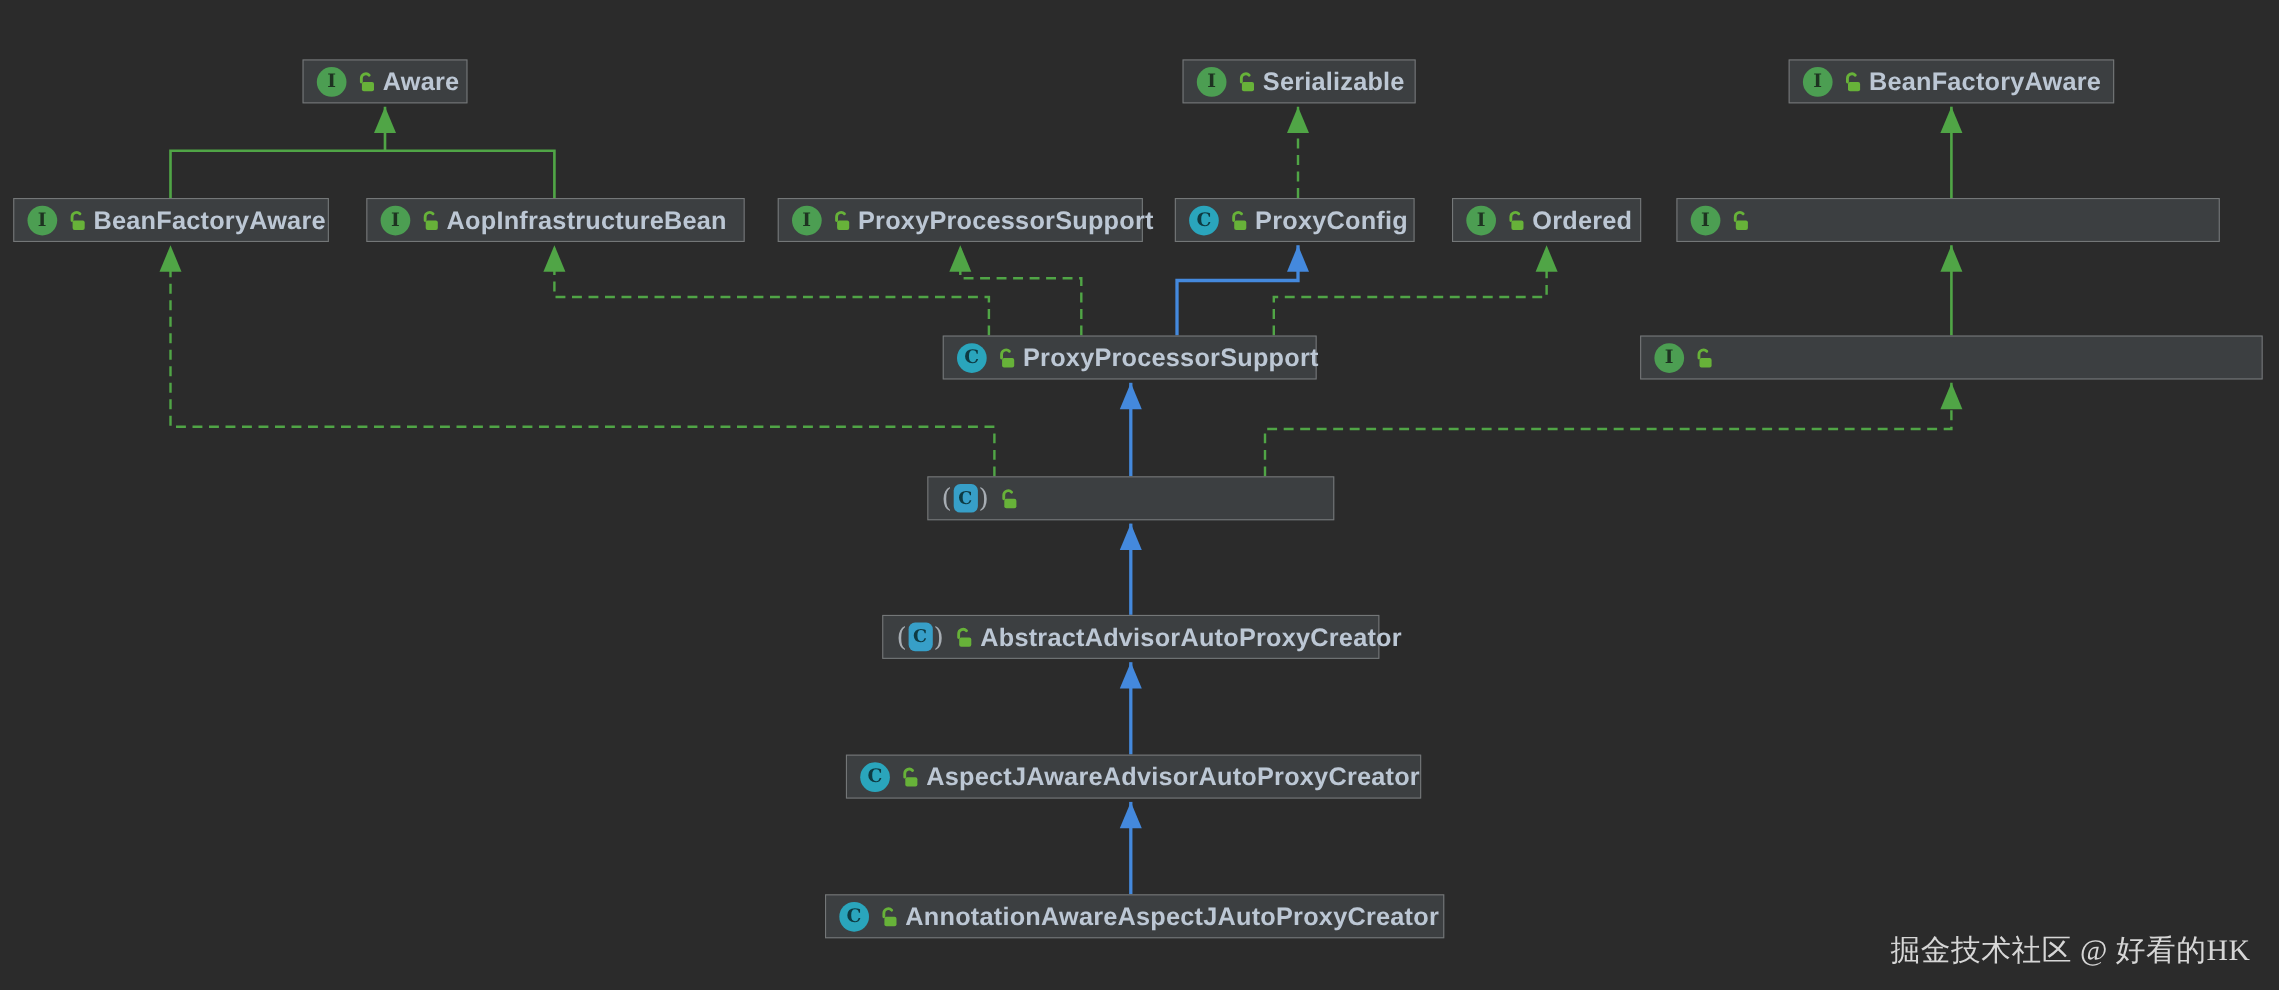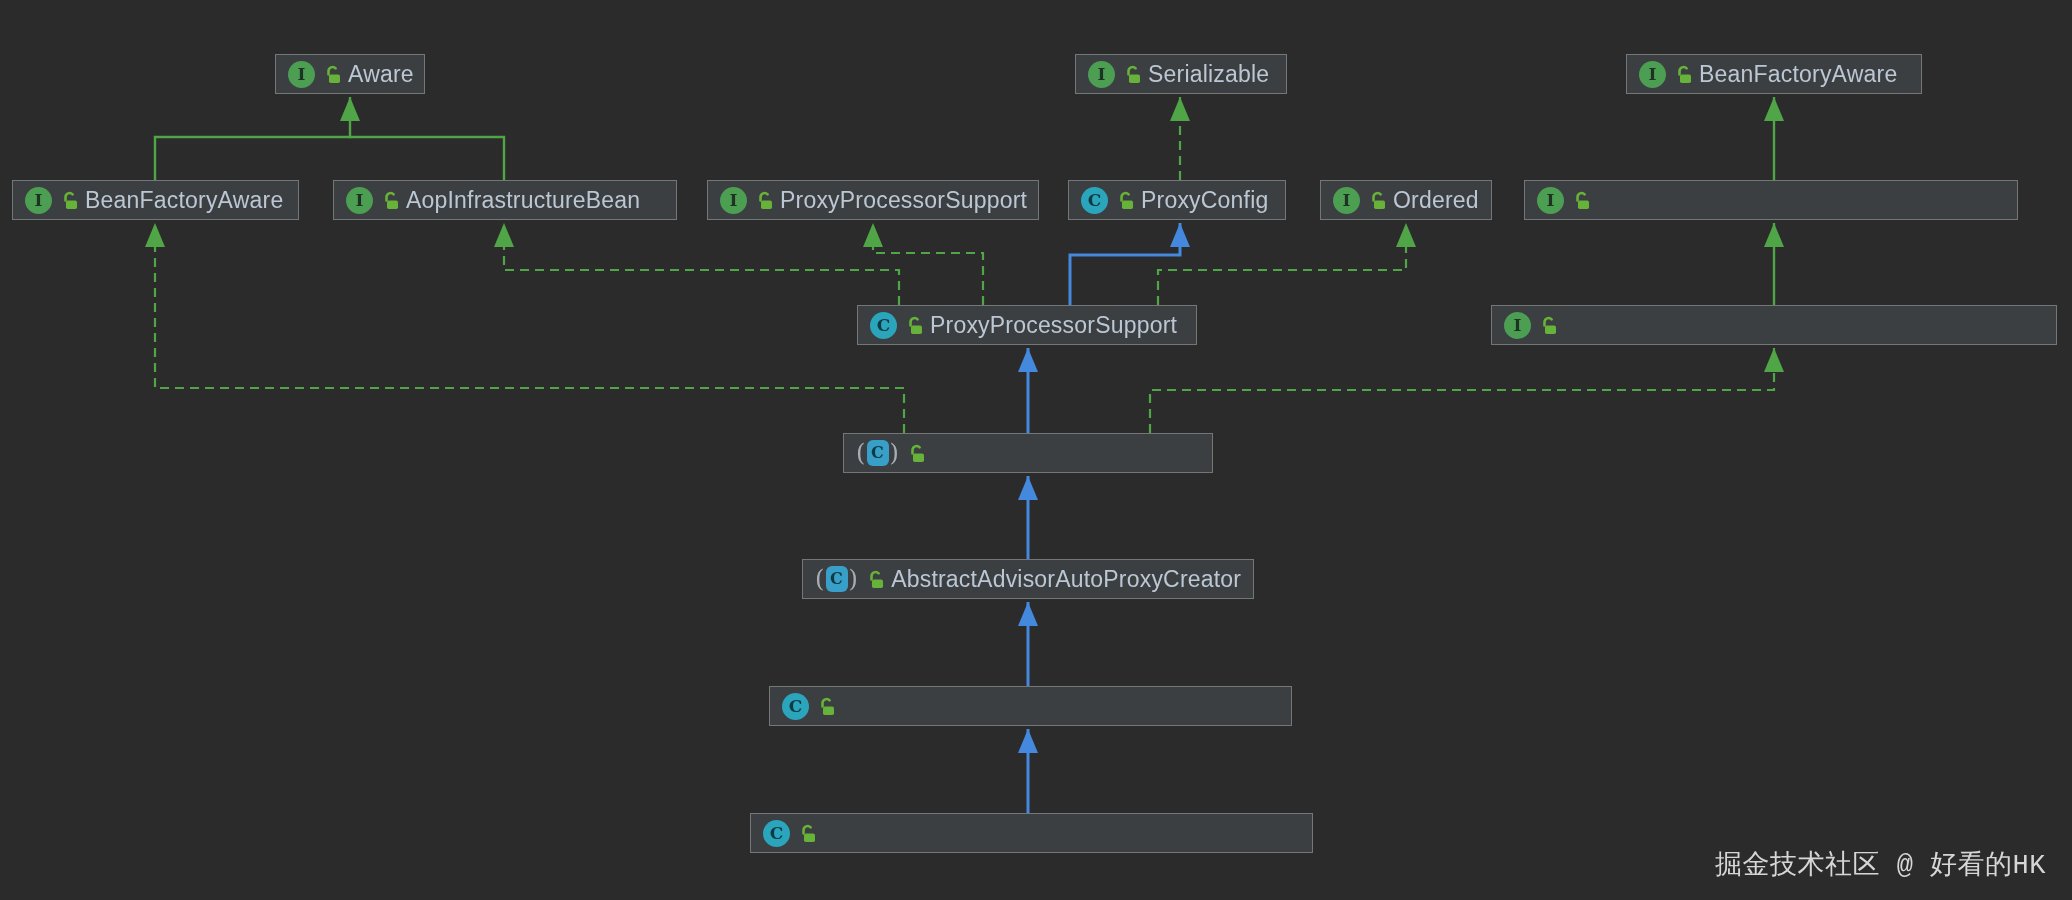--- a/index.html
+++ b/index.html
@@ -13,21 +13,21 @@
   #edge-layer{position:absolute;left:0;top:0;z-index:1;}
   .node{
     position:absolute;height:40px;box-sizing:border-box;z-index:2;
     background:#3c3f41;border:1px solid #747778;
     display:flex;align-items:center;
     padding:0 14px 0 12px;
     color:#bcc7d4;font-size:23px;letter-spacing:.2px;
     cursor:default;
   }
   .iconbar{display:flex;align-items:center;gap:9px;flex:0 0 auto;}
-  .label{flex:1 1 auto;text-align:left;padding:0 6px;white-space:nowrap;}
+  .label{flex:1 1 auto;text-align:left;padding:0 6px;white-space:nowrap;font-weight:bold;}
   .icirc{
     width:27px;height:27px;border-radius:50%;
     display:flex;align-items:center;justify-content:center;
     font-family:"DejaVu Serif", serif;font-weight:bold;font-size:17px;line-height:1;
   }
   .icirc.itf{background:#4c9e52;color:#1e3321;}
   .icirc.cls{background:#2aa5bc;color:#0e3a42;}
   .iabs{
     display:flex;align-items:center;justify-content:center;
     font-family:"DejaVu Serif", serif;font-weight:bold;font-size:19px;line-height:1;
@@ -35,21 +35,21 @@
   .iabs .paren{color:#a7adb3;font-size:24px;font-weight:normal;}
   .iabs .absbox{
     width:22px;height:26px;border-radius:6px;margin:0 1px;
     background:#379fc8;color:#0e3a42;
     display:flex;align-items:center;justify-content:center;font-size:16px;
   }
   .lock{display:flex;align-items:center;}
   #watermark{
     position:absolute;right:26px;bottom:18px;z-index:3;
     color:#d6d6d6;font-size:27px;letter-spacing:.5px;
-    font-family:Liberation Mono, monospace;
+    font-family:Liberation Serif, serif;
   }
 </style>
 </head>
 <body>
 
 <div id="canvas">
 
   <svg id="edge-layer" width="2072" height="900">
       <polyline points="155,180 155,137 350,137 350,97" fill="none" stroke="#50a546" stroke-width="2.4"></polyline>
       <polygon points="350,97 340,121 360,121" fill="#50a546"></polygon>
@@ -259,28 +259,30 @@
   <div class="node" style="left:769px;top:686px;width:523px">
     <span class="iconbar">
       <span class="icirc cls">C</span>
       <span class="lock">
         <svg width="18" height="19" viewBox="0 0 18 19">
             <path d="M4.5 9.5 L4.5 6.2 A4.1 4.1 0 0 1 11.6 3.4" stroke="#67b239" stroke-width="2.6" fill="none" stroke-linecap="round"></path>
             <rect x="5" y="9.5" width="11" height="8.5" rx="1.8" fill="#67b239"></rect>
           </svg>
       </span>
     </span>
+    <span class="label">AspectJAwareAdvisorAutoProxyCreator</span>
   </div>
 
   <div class="node" style="left:750px;top:813px;width:563px">
     <span class="iconbar">
       <span class="icirc cls">C</span>
       <span class="lock">
         <svg width="18" height="19" viewBox="0 0 18 19">
             <path d="M4.5 9.5 L4.5 6.2 A4.1 4.1 0 0 1 11.6 3.4" stroke="#67b239" stroke-width="2.6" fill="none" stroke-linecap="round"></path>
             <rect x="5" y="9.5" width="11" height="8.5" rx="1.8" fill="#67b239"></rect>
           </svg>
       </span>
     </span>
+    <span class="label">AnnotationAwareAspectJAutoProxyCreator</span>
   </div>
 
   <div id="watermark">掘金技术社区 @ 好看的HK</div>
 </div>
 
 </body></html>

